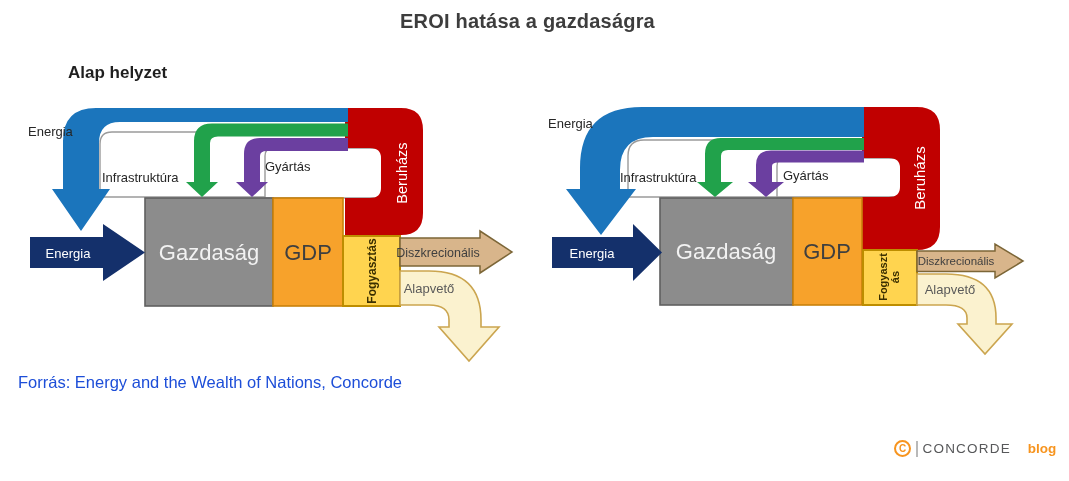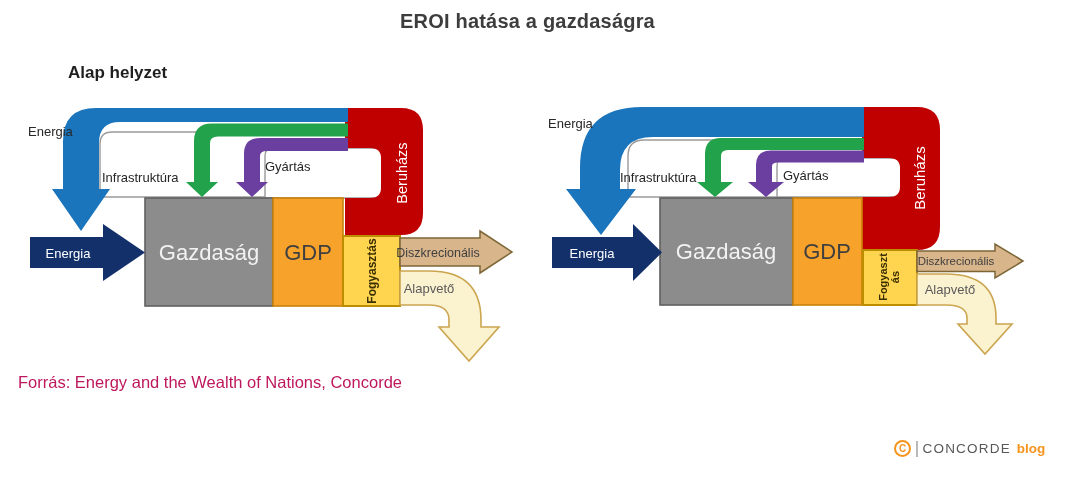--- a/index.html
+++ b/index.html
@@ -5,28 +5,28 @@
   html,body{margin:0;padding:0;}
   body{background:#ffffff;font-family:"Liberation Sans","DejaVu Sans",sans-serif;}
   .page{position:relative;width:1069px;height:481px;background:#fff;overflow:hidden;}
   .main-title{position:absolute;top:10px;left:0;width:1055px;text-align:center;
     font-size:20px;font-weight:bold;color:#3d3d3d;letter-spacing:.2px;}
   .diagram-heading{position:absolute;font-size:17px;font-weight:bold;color:#1f1f1f;}
   .heading-left{left:28px;top:63px;margin-left:40px;}
   .heading-right{left:553px;top:63px;}
   .svg-left{position:absolute;left:10px;top:85px;}
   .svg-right{position:absolute;left:530px;top:85px;}
-  .source-note{position:absolute;left:18px;top:373px;font-size:16.5px;color:#be185d;}
+  .source-note{position:absolute;left:18px;top:373px;font-size:16.5px;color:#1d4ed8;}
   .logo{position:absolute;left:894px;top:440px;display:flex;align-items:center;gap:5px;}
   .logo-circle{width:13px;height:13px;border:2.5px solid #F7941E;border-radius:50%;
     display:flex;align-items:center;justify-content:center;
     font-size:10px;font-weight:bold;color:#F7941E;line-height:1;}
   .logo-divider{width:1.5px;height:16px;background:#b9b9b9;}
   .logo-brand{font-size:13.5px;color:#57585A;letter-spacing:1.2px;font-weight:500;text-align:right;}
-  .logo-suffix{font-size:13.5px;font-weight:bold;color:#F7941E;margin-left:1px;}
+  .logo-suffix{font-size:13.5px;font-weight:bold;color:#F7941E;margin-left:12px;}
   
   .holder{fill:#ffffff;stroke:#9b9b9b;stroke-width:1.4;}
   .box-economy{stroke:#5f5f5f;stroke-width:1.6;}
   .box-gdp{stroke:#c8810a;stroke-width:1.6;}
   .box-cons{stroke:#bd8d00;stroke-width:2;}
   .arrow-tan{stroke:#7c6637;stroke-width:1.5;}
   .arrow-cream{stroke:#cba54f;stroke-width:1.6;}
   .band{stroke:none;}
   
   text{font-family:"Liberation Sans","DejaVu Sans",sans-serif;}

